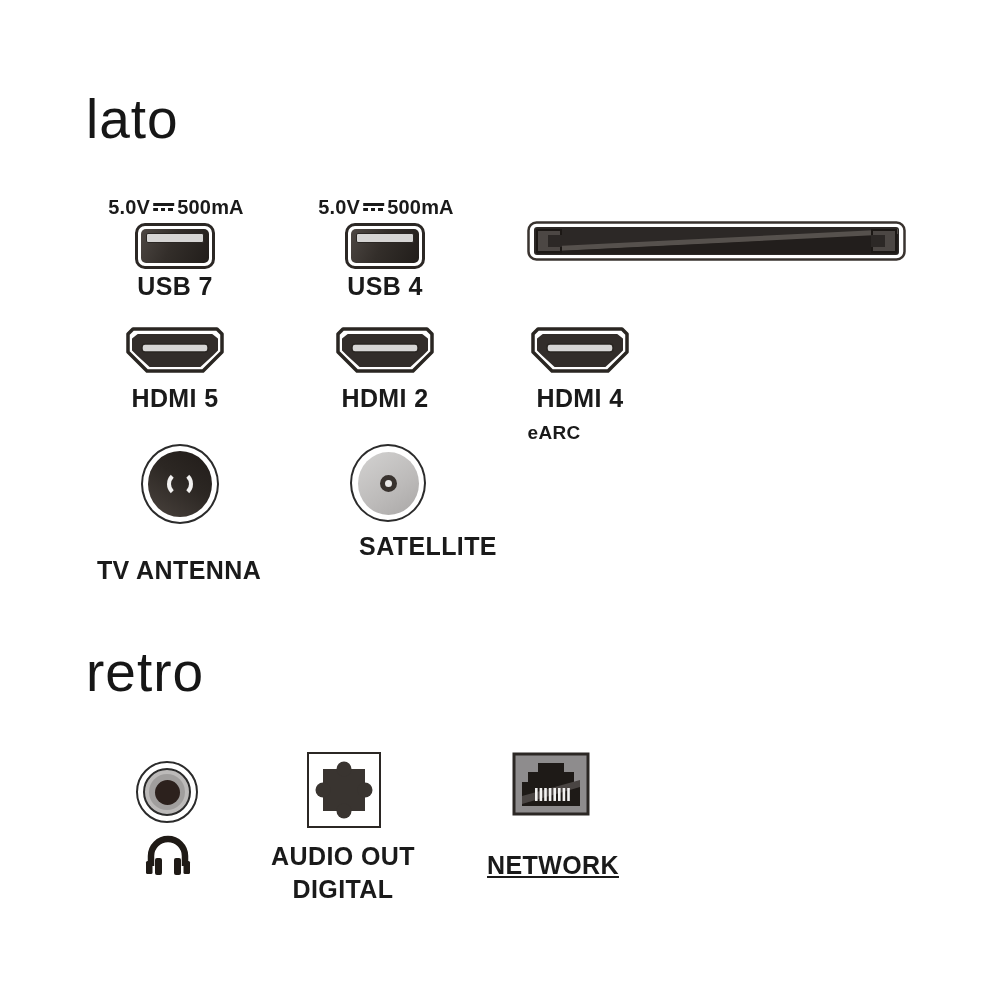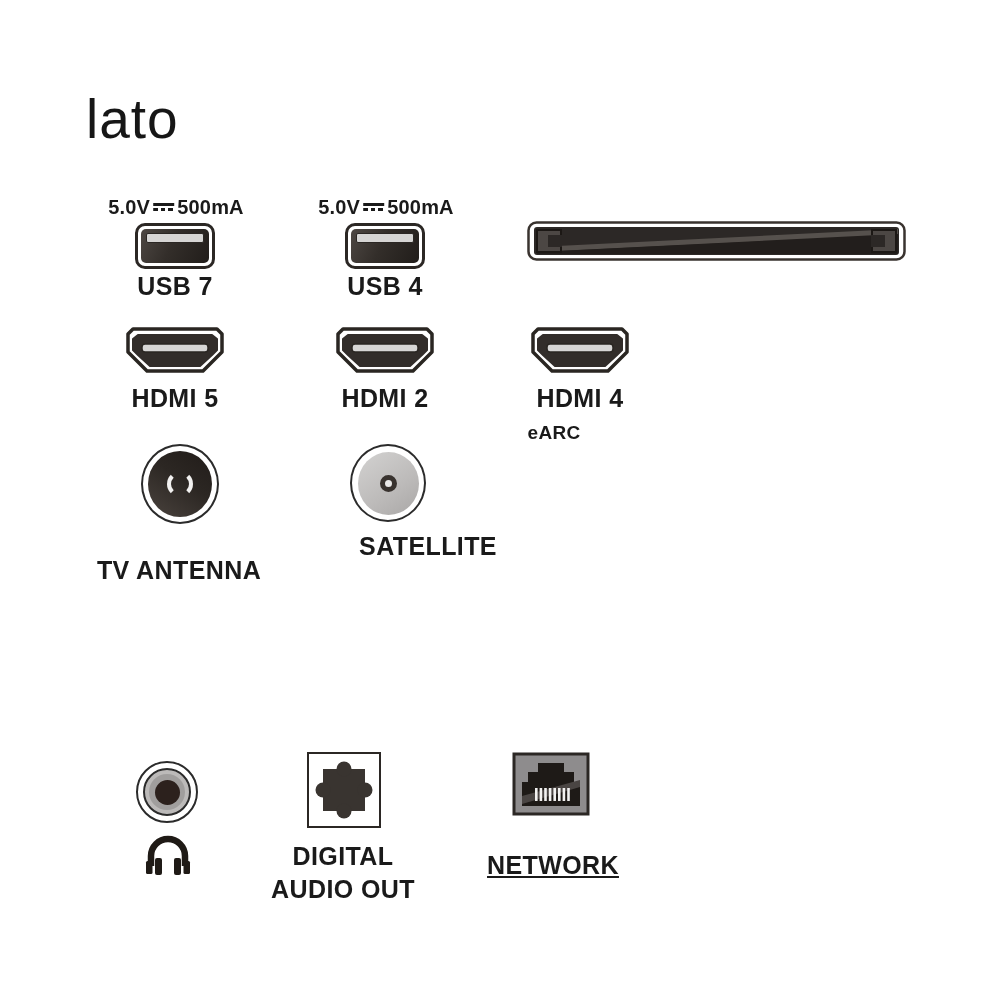--- a/index.html
+++ b/index.html
@@ -127,20 +127,21 @@
   </div>
   <div class="abs cx label" style="left:179px;top:556px;">TV ANTENNA</div>
 
   <div class="abs cx sat" style="left:388px;top:444px;">
     <div class="sat-in">
         <div class="sat-center"></div>
       </div>
   </div>
   <div class="abs cx label" style="left:388px;top:532px;margin-left:40px;">SATELLITE</div>
 
+  <div class="abs section-title" style="left:86px;top:645px;">retro</div>
 
   <div class="abs cx jack" style="left:167px;top:761px;">
     <div class="jack-r1">
         <div class="jack-r2">
           <div class="jack-c"></div>
         </div>
       </div>
   </div>
   <div class="abs cx" style="left:168px;top:833px;">
     <svg width="50" height="48" viewBox="0 0 50 48">
@@ -155,22 +156,22 @@
   <div class="abs optical" style="left:307px;top:752px;">
     <svg width="70" height="72" viewBox="0 0 70 72">
       <rect x="14" y="15" width="42" height="42" fill="#393430"></rect>
       <circle cx="35" cy="15" r="7.5" fill="#393430"></circle>
       <circle cx="35" cy="57" r="7.5" fill="#393430"></circle>
       <circle cx="14" cy="36" r="7.5" fill="#393430"></circle>
       <circle cx="56" cy="36" r="7.5" fill="#393430"></circle>
     </svg>
   </div>
   <div class="abs cx label center-text" style="left:343px;top:840px;line-height:33px;">
+    <div>AUDIO OUT</div>
     <div>DIGITAL</div>
-    <div>AUDIO OUT</div>
   </div>
 
   <div class="abs" style="left:512px;top:752px;">
     <svg width="78" height="64" viewBox="0 0 78 64">
       <rect x="2" y="2" width="74" height="60" fill="#8e8c8d" stroke="#2b2724" stroke-width="3"></rect>
       <path d="M10 54 V30 H16 V20 H26 V11 H52 V20 H62 V30 H68 V54 Z" fill="#1e1a17"></path>
       <polygon points="10,44 68,28 68,35 10,52" fill="#4a4543"></polygon>
       <g fill="#f2f1f0">
         <rect x="23" y="36" width="2.6" height="13"></rect>
         <rect x="27.6" y="36" width="2.6" height="13"></rect>

